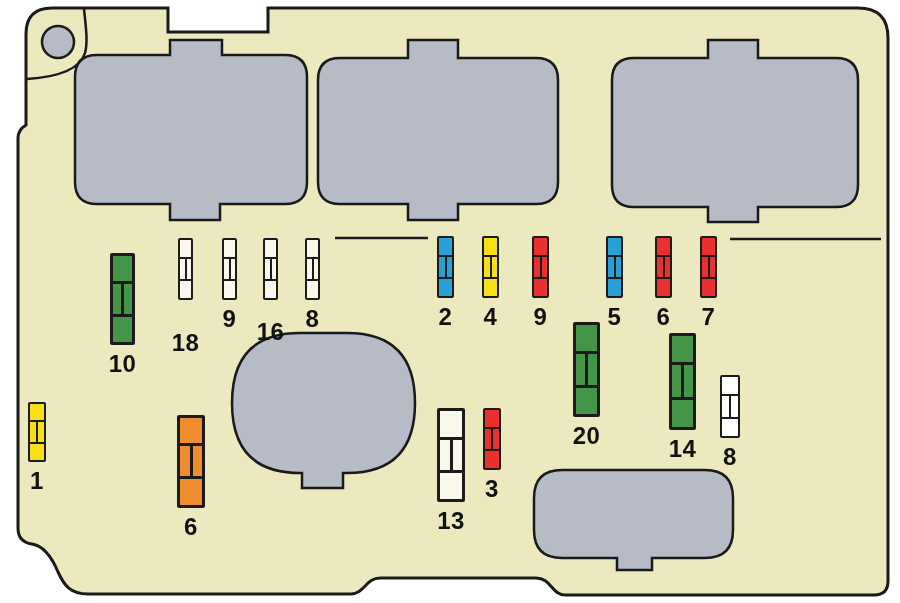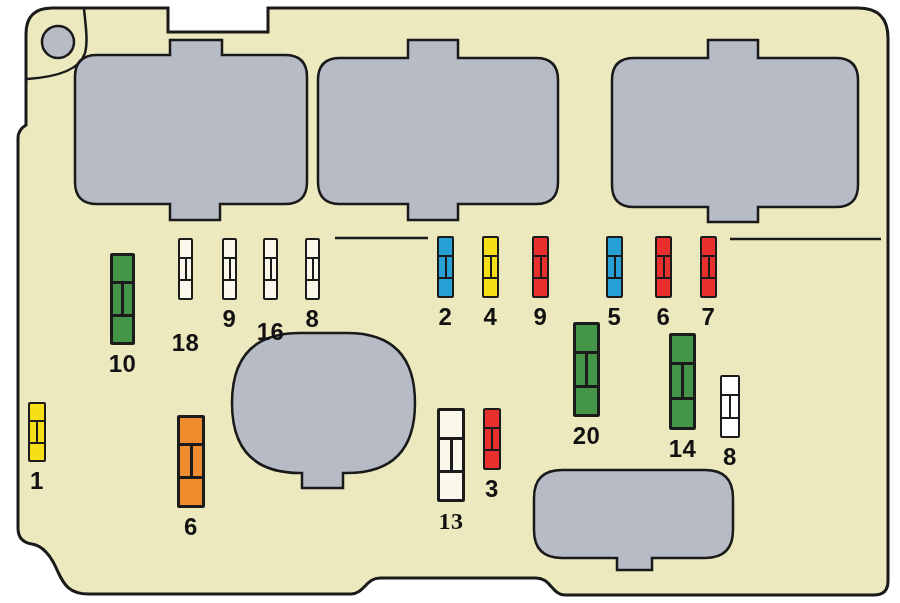--- a/index.html
+++ b/index.html
@@ -143,21 +143,21 @@
         <span class="f-h1" style="background: rgb(27, 27, 27); height: 3px;"></span>
         <span class="f-h2" style="background: rgb(27, 27, 27); height: 3px;"></span>
         <span class="f-v" style="background: rgb(27, 27, 27); width: 3px; margin-left: -1.5px;"></span>
       </div>
       <div class="fuse-label" style="left: 586.5px; top: 424px;">20</div>
       <div class="fuse" style="left: 437px; top: 408px; width: 28px; height: 94px; background: rgb(250, 248, 234); border: 3px solid rgb(27, 27, 27);">
         <span class="f-h1" style="background: rgb(27, 27, 27); height: 3px;"></span>
         <span class="f-h2" style="background: rgb(27, 27, 27); height: 3px;"></span>
         <span class="f-v" style="background: rgb(27, 27, 27); width: 3px; margin-left: -1.5px;"></span>
       </div>
-      <div class="fuse-label" style="left: 451px; top: 509px; font-family: Liberation Serif, serif;">13</div>
+      <div class="fuse-label" style="left: 451px; top: 509px;">13</div>
       <div class="fuse" style="left: 669px; top: 333px; width: 27px; height: 97px; background: rgb(68, 149, 72); border: 3px solid rgb(27, 27, 27);">
         <span class="f-h1" style="background: rgb(27, 27, 27); height: 3px;"></span>
         <span class="f-h2" style="background: rgb(27, 27, 27); height: 3px;"></span>
         <span class="f-v" style="background: rgb(27, 27, 27); width: 3px; margin-left: -1.5px;"></span>
       </div>
       <div class="fuse-label" style="left: 682.5px; top: 437px;">14</div>
       <div class="fuse" style="left: 305px; top: 238px; width: 15px; height: 62px; background: rgb(250, 248, 234); border: 2px solid rgb(27, 27, 27);">
         <span class="f-h1" style="background: rgb(27, 27, 27); height: 2px;"></span>
         <span class="f-h2" style="background: rgb(27, 27, 27); height: 2px;"></span>
         <span class="f-v" style="background: rgb(27, 27, 27); width: 2px; margin-left: -1px;"></span>

